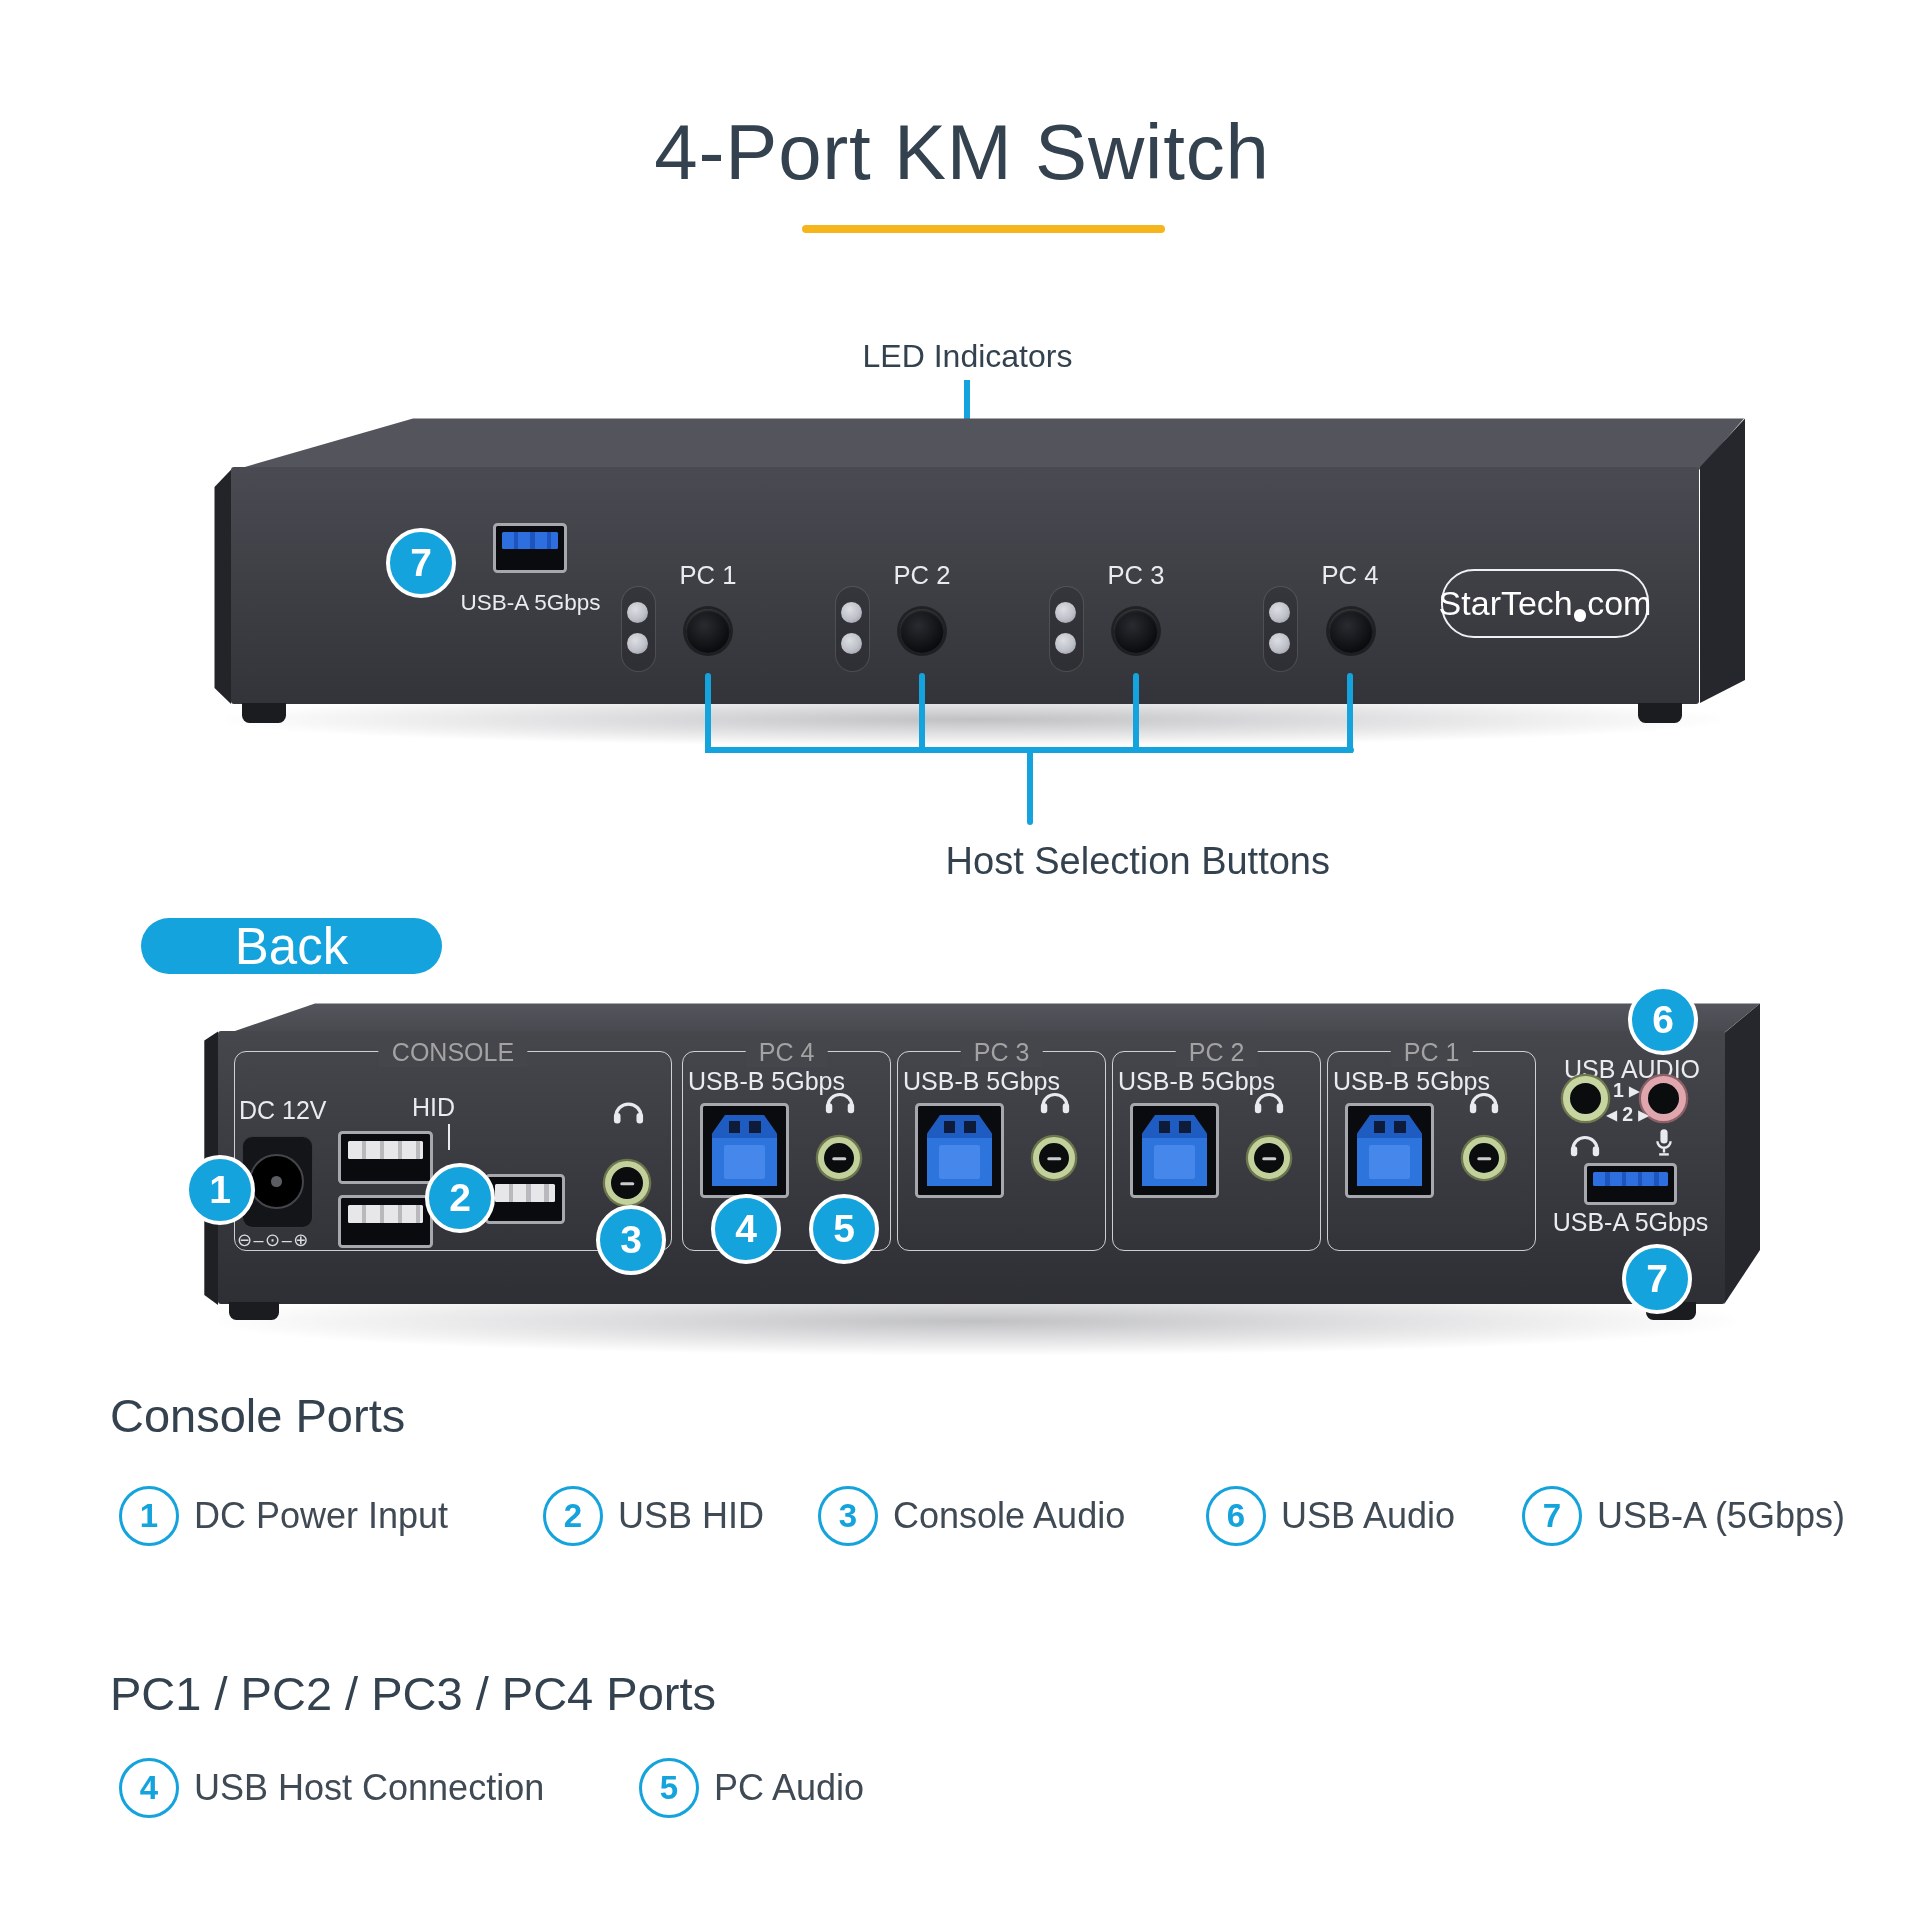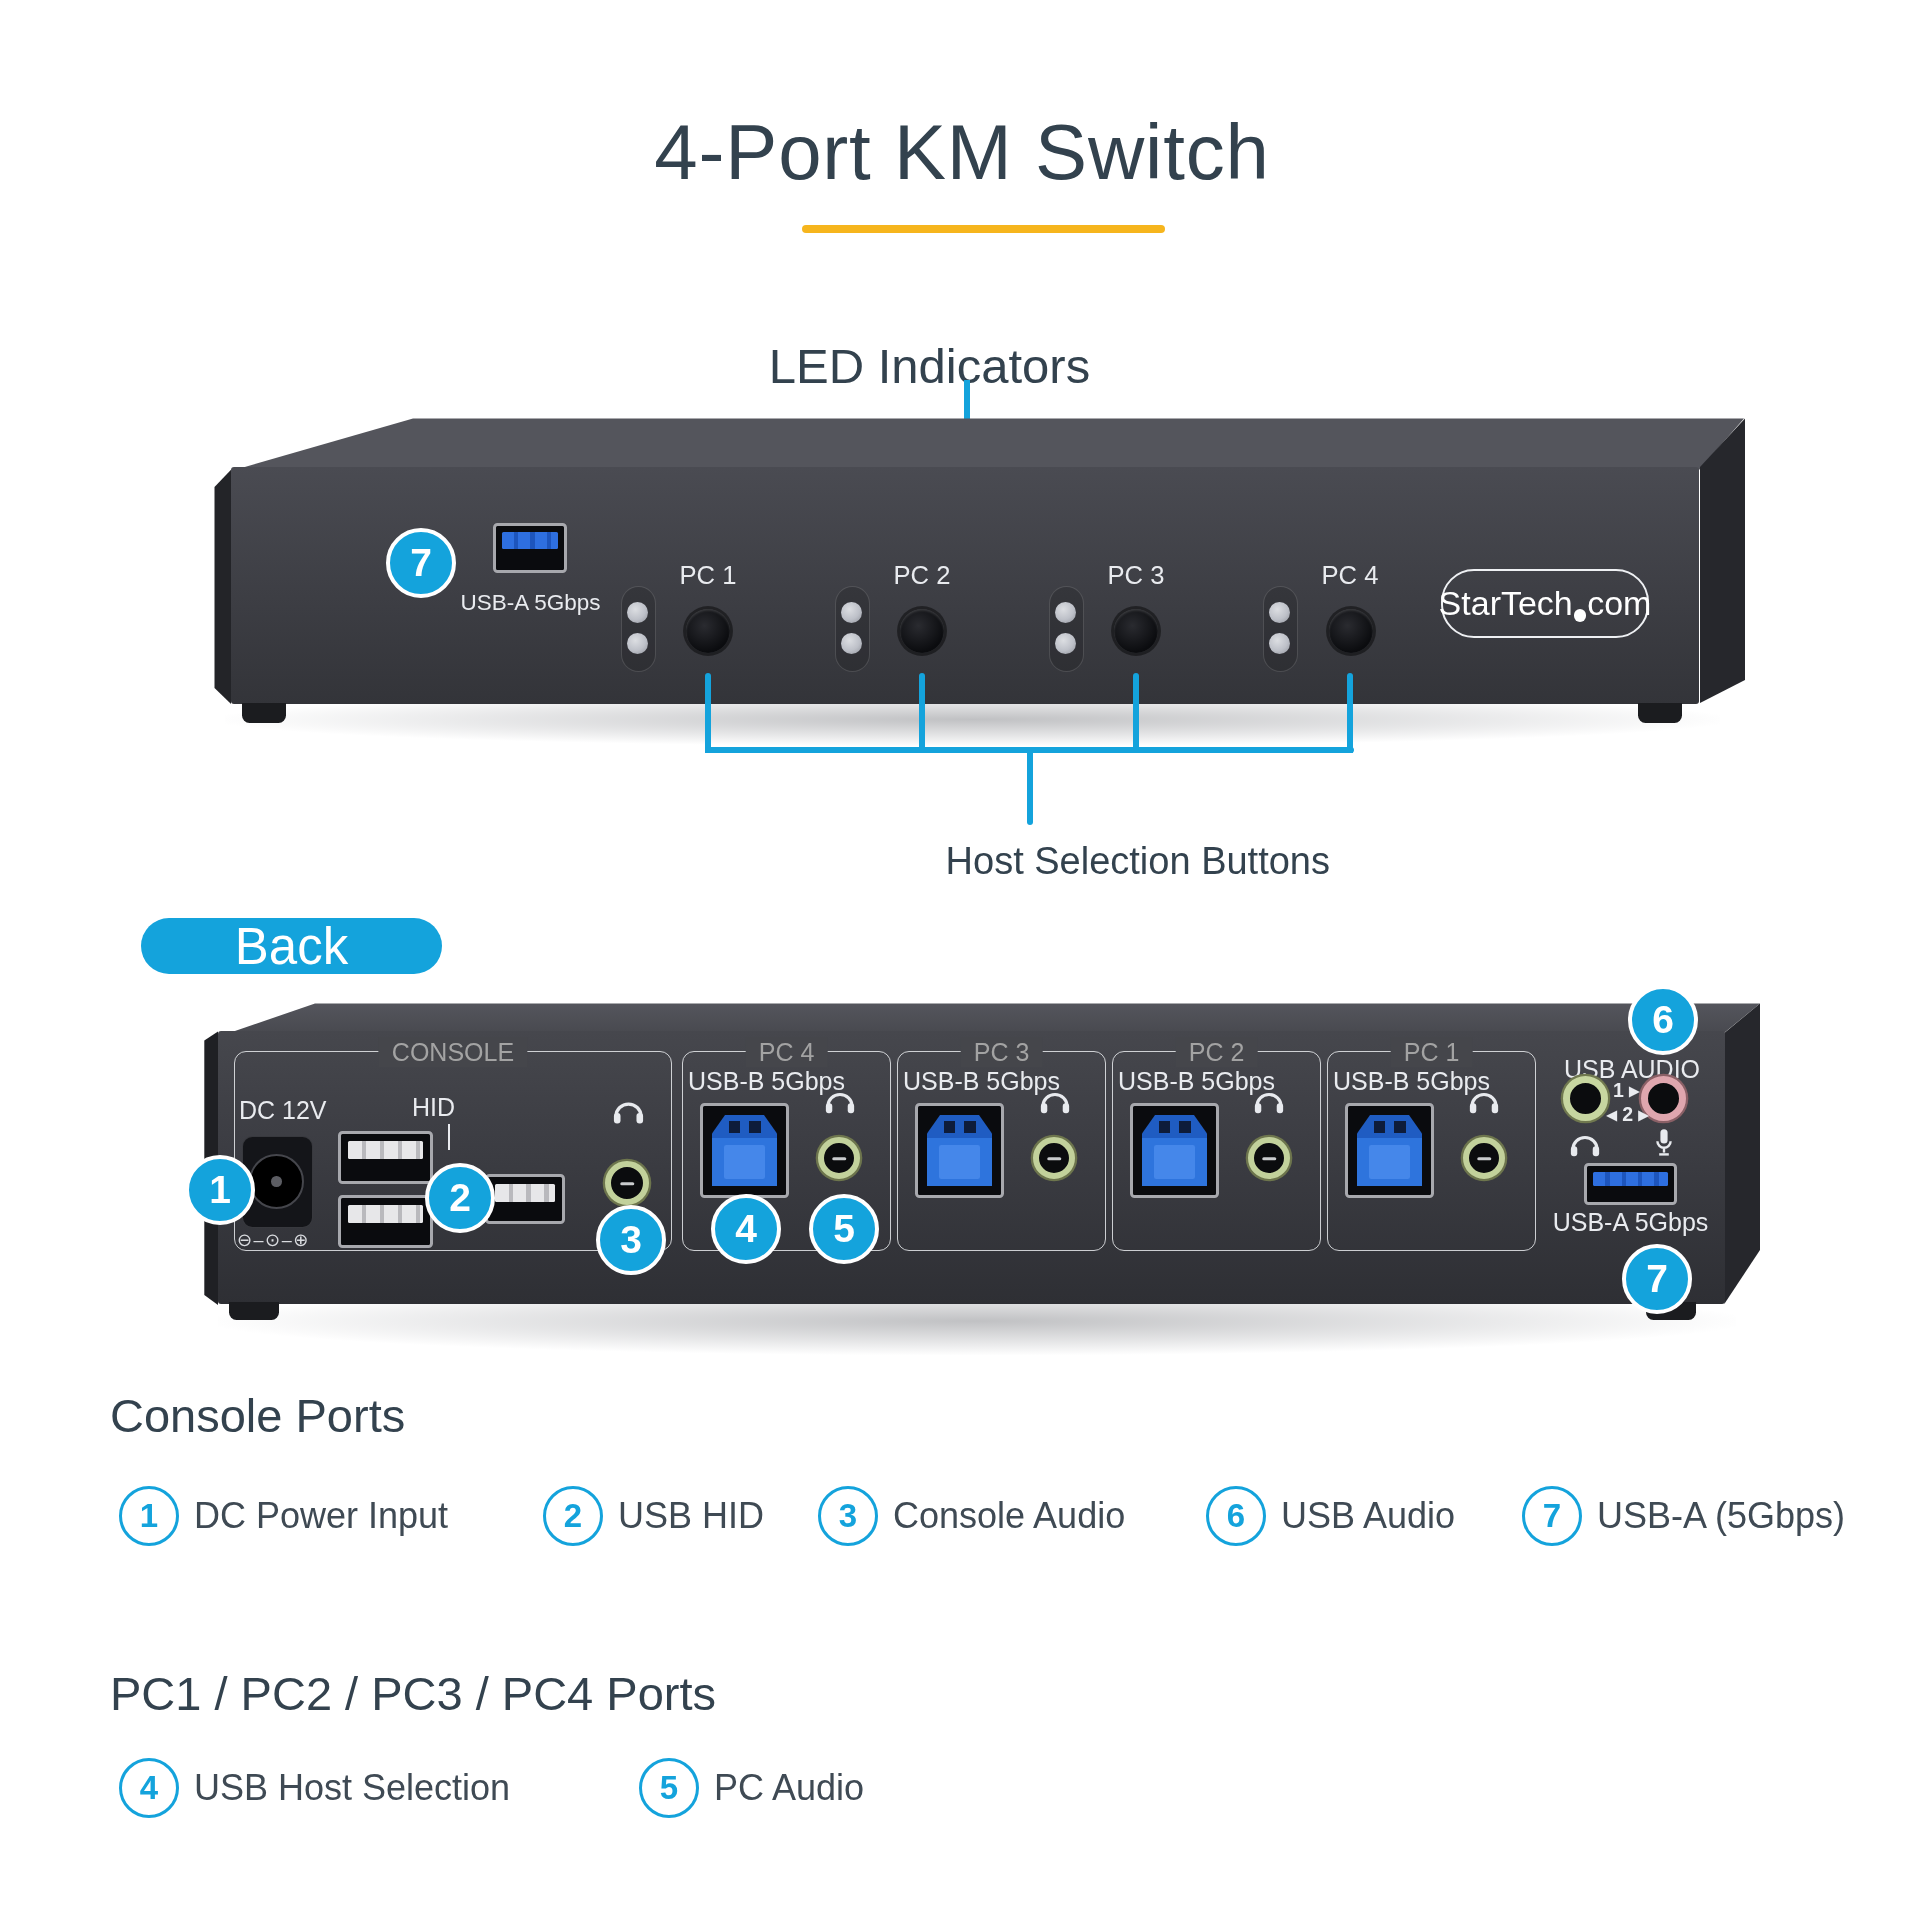--- a/index.html
+++ b/index.html
@@ -113,21 +113,21 @@
   .hid-line{position:absolute;width:2.3px;background:#e9ebef;}
 </style>
 </head>
 <body>
 
 <div class="stage">
 
   <div class="txt title" style="top:107px;left:0;">4-Port KM Switch</div>
   <div class="abs underline" style="left:802px;top:225px;width:363px;height:8.3px;"></div>
 
-  <div class="ann" style="left:704px;top:338px;width:451px;font-size:49px;">LED Indicators</div>
+  <div class="ann" style="left:742px;top:338px;width:451px;font-size:32px;">LED Indicators</div>
   <div class="line" style="left:964px;top:380px;width:6px;height:150px;"></div>
   <div class="line" style="left:634px;top:528px;width:652px;height:6px;border-radius:3px;"></div>
   <div class="line cap-b" style="left:634px;top:528px;width:6px;height:60px;"></div>
   <div class="line cap-b" style="left:848px;top:528px;width:6px;height:60px;"></div>
   <div class="line cap-b" style="left:1063px;top:528px;width:6px;height:60px;"></div>
   <div class="line cap-b" style="left:1277px;top:528px;width:6px;height:60px;"></div>
 
   <div class="poly" style="left:225px;top:417px;width:1525px;height:56px;
        clip-path:polygon(188px 1.5px,1519px 1.5px,1474px 53px,6px 54px);
        background:linear-gradient(180deg,#5e5f67,#474automatic84e);background-color:#54555c;"></div>
@@ -362,21 +362,21 @@
   </div>
   <div class="litem" style="left:1522px;top:1486px;">
     <span class="lc">7</span>
     <span class="lab">USB-A (5Gbps)</span>
   </div>
 
   <div class="heading" style="left:110px;top:1666px;">PC1 / PC2 / PC3 / PC4 Ports</div>
 
   <div class="litem" style="left:119px;top:1758px;">
     <span class="lc">4</span>
-    <span class="lab">USB Host Selection</span>
+    <span class="lab">USB Host Connection</span>
   </div>
   <div class="litem" style="left:639px;top:1758px;">
     <span class="lc">5</span>
     <span class="lab">PC Audio</span>
   </div>
 
 </div>
 
 
 </body></html>

